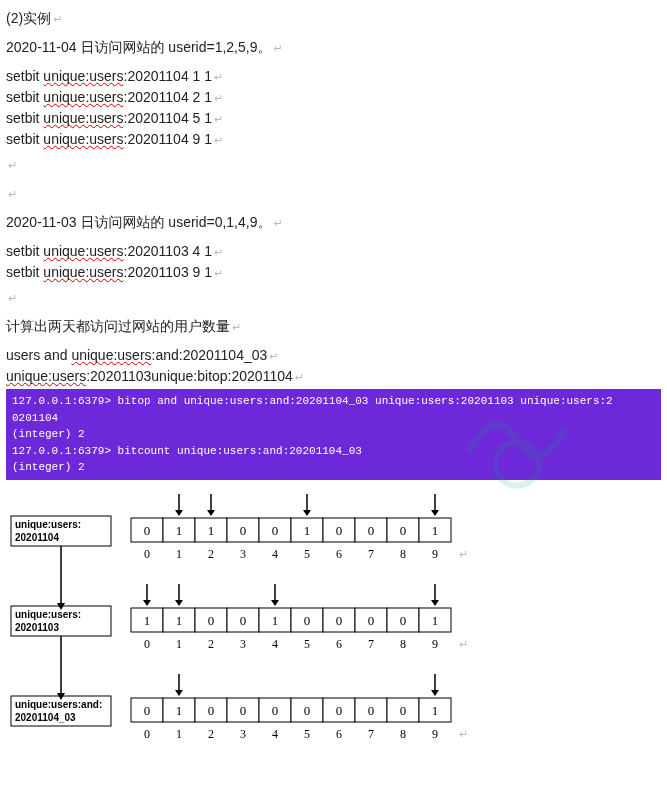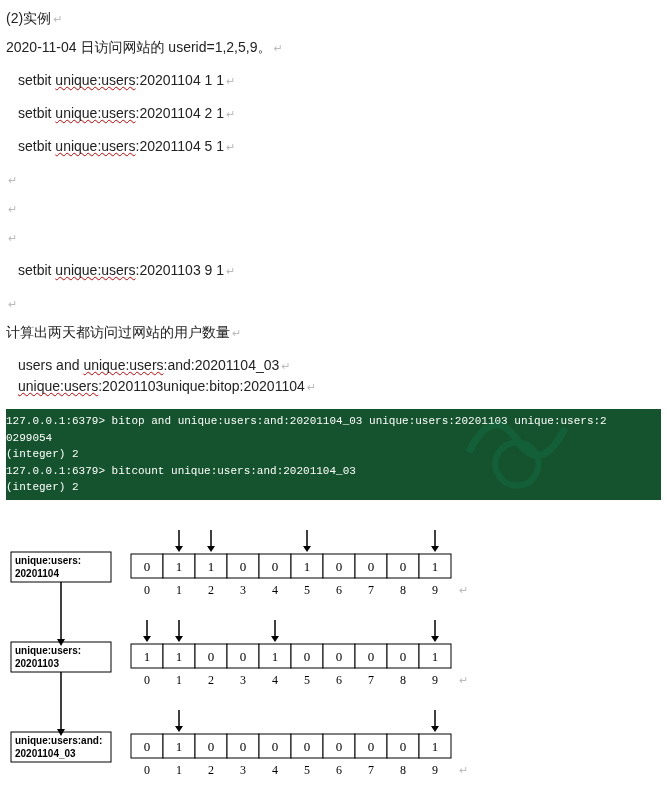--- a/index.html
+++ b/index.html
@@ -10,29 +10,29 @@
     font-size: 14px;
     line-height: 1.5;
     color: #222;
     width: 667px;
     background: #fff;
     position: relative;
   }
   .para { margin: 4px 0 8px 0; }
   .lb::after { content: "↵"; color: #bbb; font-size: 11px; margin-left: 2px; }
   .ul { text-decoration: underline wavy #c00 0.5px; text-decoration-skip-ink: none; }
-  .cmdline { margin: 12px; }
+  .cmdline { margin: 0; }
   .terminal {
-    background: #14532d;
+    background: #6d28d9;
     color: #fff;
     font-family: "Courier New", monospace;
     font-size: 11px;
-    padding: 4px 0;
+    padding: 4px 6px;
     white-space: pre;
-    margin: 2px 0 24px 0;
+    margin: 2px 0 8px 0;
     overflow: hidden;
     width: 655px;
   }
   .terminal .line { display: block; }
   .diagram { margin: 8px 0 4px 0; }
   .diagram svg { display: block; }
   .watermark {
     position: absolute;
     right: 90px;
     top: 380px;
@@ -49,41 +49,43 @@
 </svg>
 
 <div class="para"><span>(2)实例</span><span class="lb"></span></div>
 
 <div class="para"><span>2020-11-04 日访问网站的 userid=1,2,5,9。</span><span class="lb"></span></div>
 
 <div id="cmdblock1">
     <div class="cmdline"><span>setbit </span><span class="ul">unique:users</span><span>:20201104 1 1</span><span class="lb"></span></div>
     <div class="cmdline"><span>setbit </span><span class="ul">unique:users</span><span>:20201104 2 1</span><span class="lb"></span></div>
     <div class="cmdline"><span>setbit </span><span class="ul">unique:users</span><span>:20201104 5 1</span><span class="lb"></span></div>
+    <div class="cmdline"><span>setbit </span><span class="ul">unique:users</span><span>:20201104 9 1</span><span class="lb"></span></div>
   </div>
 
 <div class="para"><span class="lb"></span></div>
 <div class="para"><span class="lb"></span></div>
 
-<div class="para"><span class="lb"></span></div>
+<div class="para"><span>2020-11-03 日访问网站的 userid=0,1,4,9。</span><span class="lb"></span></div>
 
 <div id="cmdblock2">
+    <div class="cmdline"><span>setbit </span><span class="ul">unique:users</span><span>:20201103 4 1</span><span class="lb"></span></div>
     <div class="cmdline"><span>setbit </span><span class="ul">unique:users</span><span>:20201103 9 1</span><span class="lb"></span></div>
   </div>
 
 <div class="para"><span class="lb"></span></div>
 
 <div class="para"><span>计算出两天都访问过网站的用户数量</span><span class="lb"></span></div>
 
 <div class="para cmdline">
   <span>users and </span><span class="ul">unique:users</span><span>:and:20201104_03</span><span class="lb"></span><br>
   <span class="ul"> unique:users</span><span>:20201103unique:bitop:20201104</span><span class="lb"></span>
 </div>
 
-<div id="term1" class="terminal"><span class="line">127.0.0.1:6379&gt; bitop and unique:users:and:20201104_03 unique:users:20201103 unique:users:2</span><span class="line">0299054</span><span class="line">(integer) 2</span><span class="line">127.0.0.1:6379&gt; bitcount unique:users:and:20201104_03</span><span class="line">(integer) 2</span></div>
+<div id="term1" class="terminal"><span class="line">127.0.0.1:6379&gt; bitop and unique:users:and:20201104_03 unique:users:20201103 unique:users:2</span><span class="line">0201104</span><span class="line">(integer) 2</span><span class="line">127.0.0.1:6379&gt; bitcount unique:users:and:20201104_03</span><span class="line">(integer) 2</span></div>
 
 <div class="diagram">
   <svg id="diagsvg" width="500" height="280" viewBox="0 0 500 280">
       <line x1="55" y1="50" x2="55" y2="230" stroke="#000" stroke-width="1.5"></line>
       <line x1="173" y1="6" x2="173" y2="26" stroke="#000" stroke-width="1.5"></line>
       <polygon points="169,22 177,22 173,28" fill="#000"></polygon>
       <line x1="205" y1="6" x2="205" y2="26" stroke="#000" stroke-width="1.5"></line>
       <polygon points="201,22 209,22 205,28" fill="#000"></polygon>
       <line x1="301" y1="6" x2="301" y2="26" stroke="#000" stroke-width="1.5"></line>
       <polygon points="297,22 305,22 301,28" fill="#000"></polygon>

